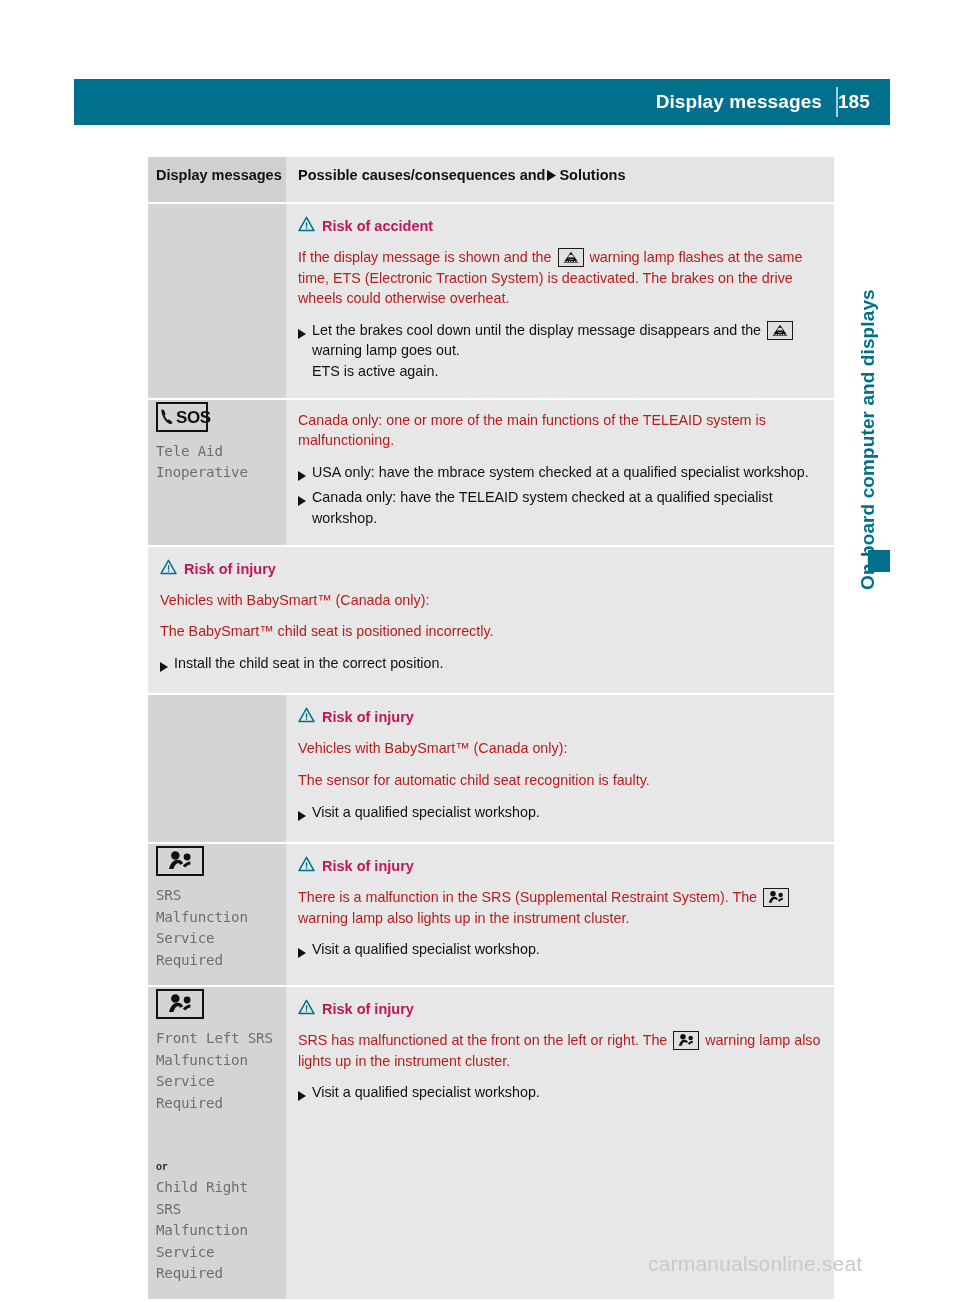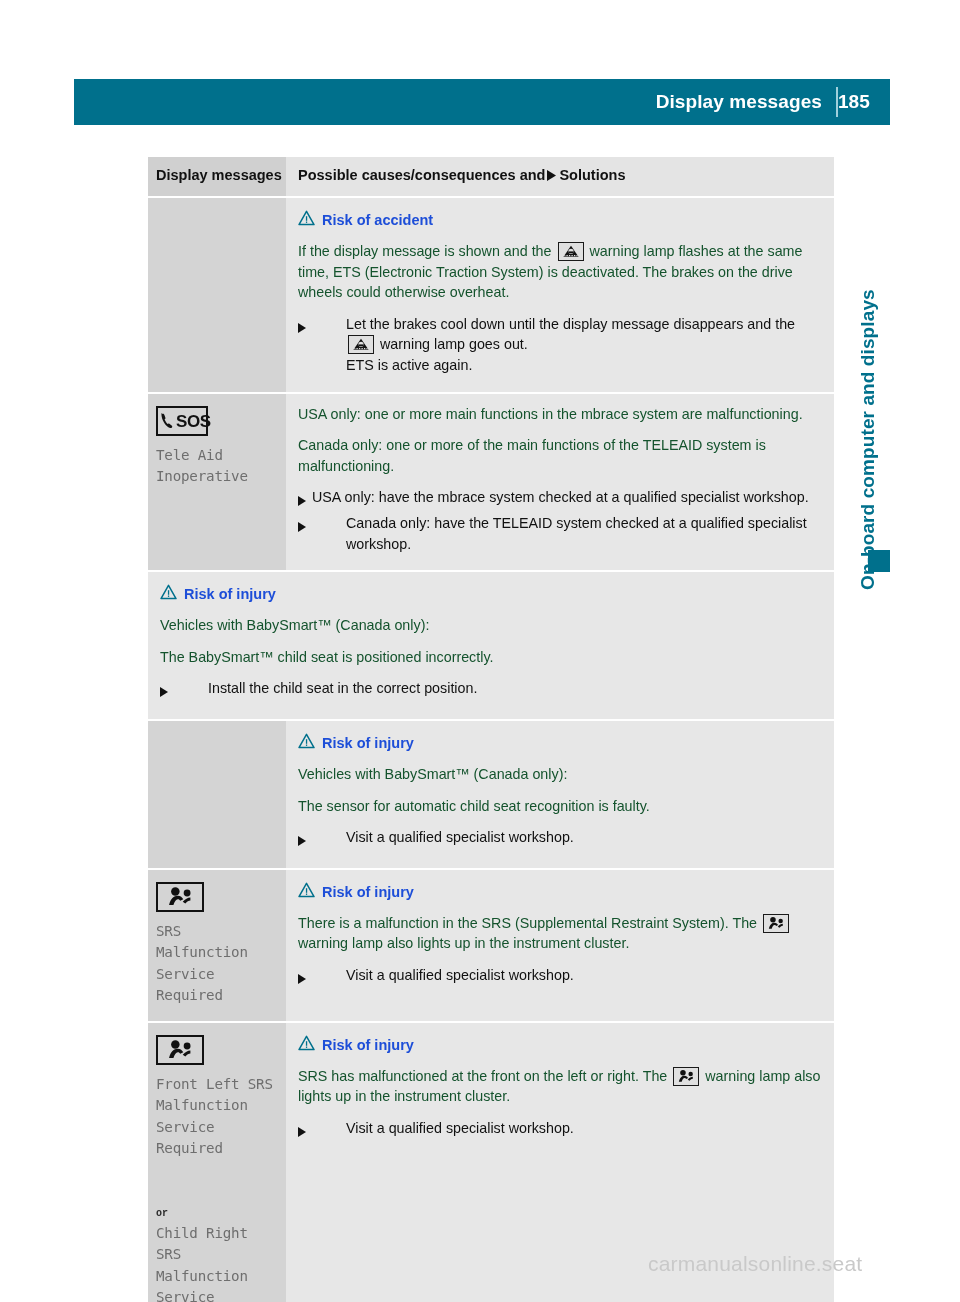--- a/index.html
+++ b/index.html
@@ -77,30 +77,30 @@
   }
   .trow{
     display:flex;
     align-items:stretch;
     border-bottom:2px solid #ffffff;
   }
   .col-left{
     width:138px;
     flex:0 0 138px;
     background:#d4d4d4;
-    padding:12px 8px 14px 8px;
+    padding:2px 8px 14px 8px;
   }
   .col-right{
     flex:1 1 auto;
     background:#e7e7e7;
     padding:10px 12px 16px 12px;
   }
   
   .thead .col-left{ background:#d0d0d0; padding:9px 8px 9px 8px; }
-  .thead .col-right{ background:#e4e4e4; padding:9px 12px 11px 12px; }
+  .thead .col-right{ background:#e4e4e4; padding:9px 12px 17px 12px; }
   .th-text{
     font-size:14.5px;
     font-weight:bold;
     color:#111;
     white-space:nowrap;
   }
   .th-arrow{
     display:inline-block;
     vertical-align:-1px;
     margin:0 3px 0 2px;
@@ -126,42 +126,42 @@
 
   
   .warn-head{
     display:flex;
     align-items:center;
     gap:7px;
     margin-bottom:11px;
     margin-top:2px;
   }
   .warn-head .label{
-    color:#1d4ed8;
+    color:#be185d;
     font-weight:bold;
     font-size:14.5px;
   }
   .tri-icon{ display:block; }
 
   .para{
     font-size:14.3px;
     line-height:20.6px;
-    color:#14532d;
+    color:#b91c1c;
     margin-bottom:11px;
   }
   .para:last-child{ margin-bottom:0; }
 
   .bullet{
     display:flex;
     font-size:14.3px;
     line-height:20.6px;
     color:#111;
     margin-bottom:1px;
   }
-  .bullet:last-child{ margin-bottom:0;gap:34px; }
+  .bullet:last-child{ margin-bottom:0; }
   .bullet .mark{
     flex:0 0 14px;
     padding-top:4px;
   }
   .bullet .btxt{ flex:1 1 auto; }
 
   
   .lamp{
     display:inline-block;
     vertical-align:-5px;
@@ -276,21 +276,20 @@
           <div class="bigicon sos">
             <svg width="48" height="26" viewBox="0 0 48 26">
               <path d="M3.5 5.0 C3.0 9.5 5.6 15.5 9.4 18.6 C11.2 20.1 13.0 20.6 13.9 19.6 C14.6 18.8 14.3 18.0 13.3 17.2 L11.4 15.8 C10.7 15.3 10.1 15.5 9.6 16.0 C8.3 14.8 7.2 13.1 6.6 11.3 C7.3 11.0 7.6 10.5 7.4 9.8 L6.6 7.4 C6.2 6.2 5.5 5.6 4.6 5.9 Z" fill="#111"></path>
             </svg>
             <span class="sos-label">SOS</span>
           </div>
           <div class="dmsg">Tele Aid
 Inoperative</div>
         </div>
         <div class="col-right">
-          <div class="para"><span>USA only: one or more main functions in the mbrace system are malfunctioning.</span></div>
           <div class="para"><span>Canada only: one or more of the main functions of the TELEAID system is malfunctioning.</span></div>
           <div class="bullet">
             <span class="mark"><svg width="8" height="10" viewBox="0 0 8 10">
                 <polygon points="0,0 8,5 0,10" fill="#111"></polygon>
               </svg></span>
             <span class="btxt"><span>USA only: have the mbrace system checked at a qualified specialist workshop.</span></span>
           </div>
           <div class="bullet">
             <span class="mark"><svg width="8" height="10" viewBox="0 0 8 10">
                 <polygon points="0,0 8,5 0,10" fill="#111"></polygon>

